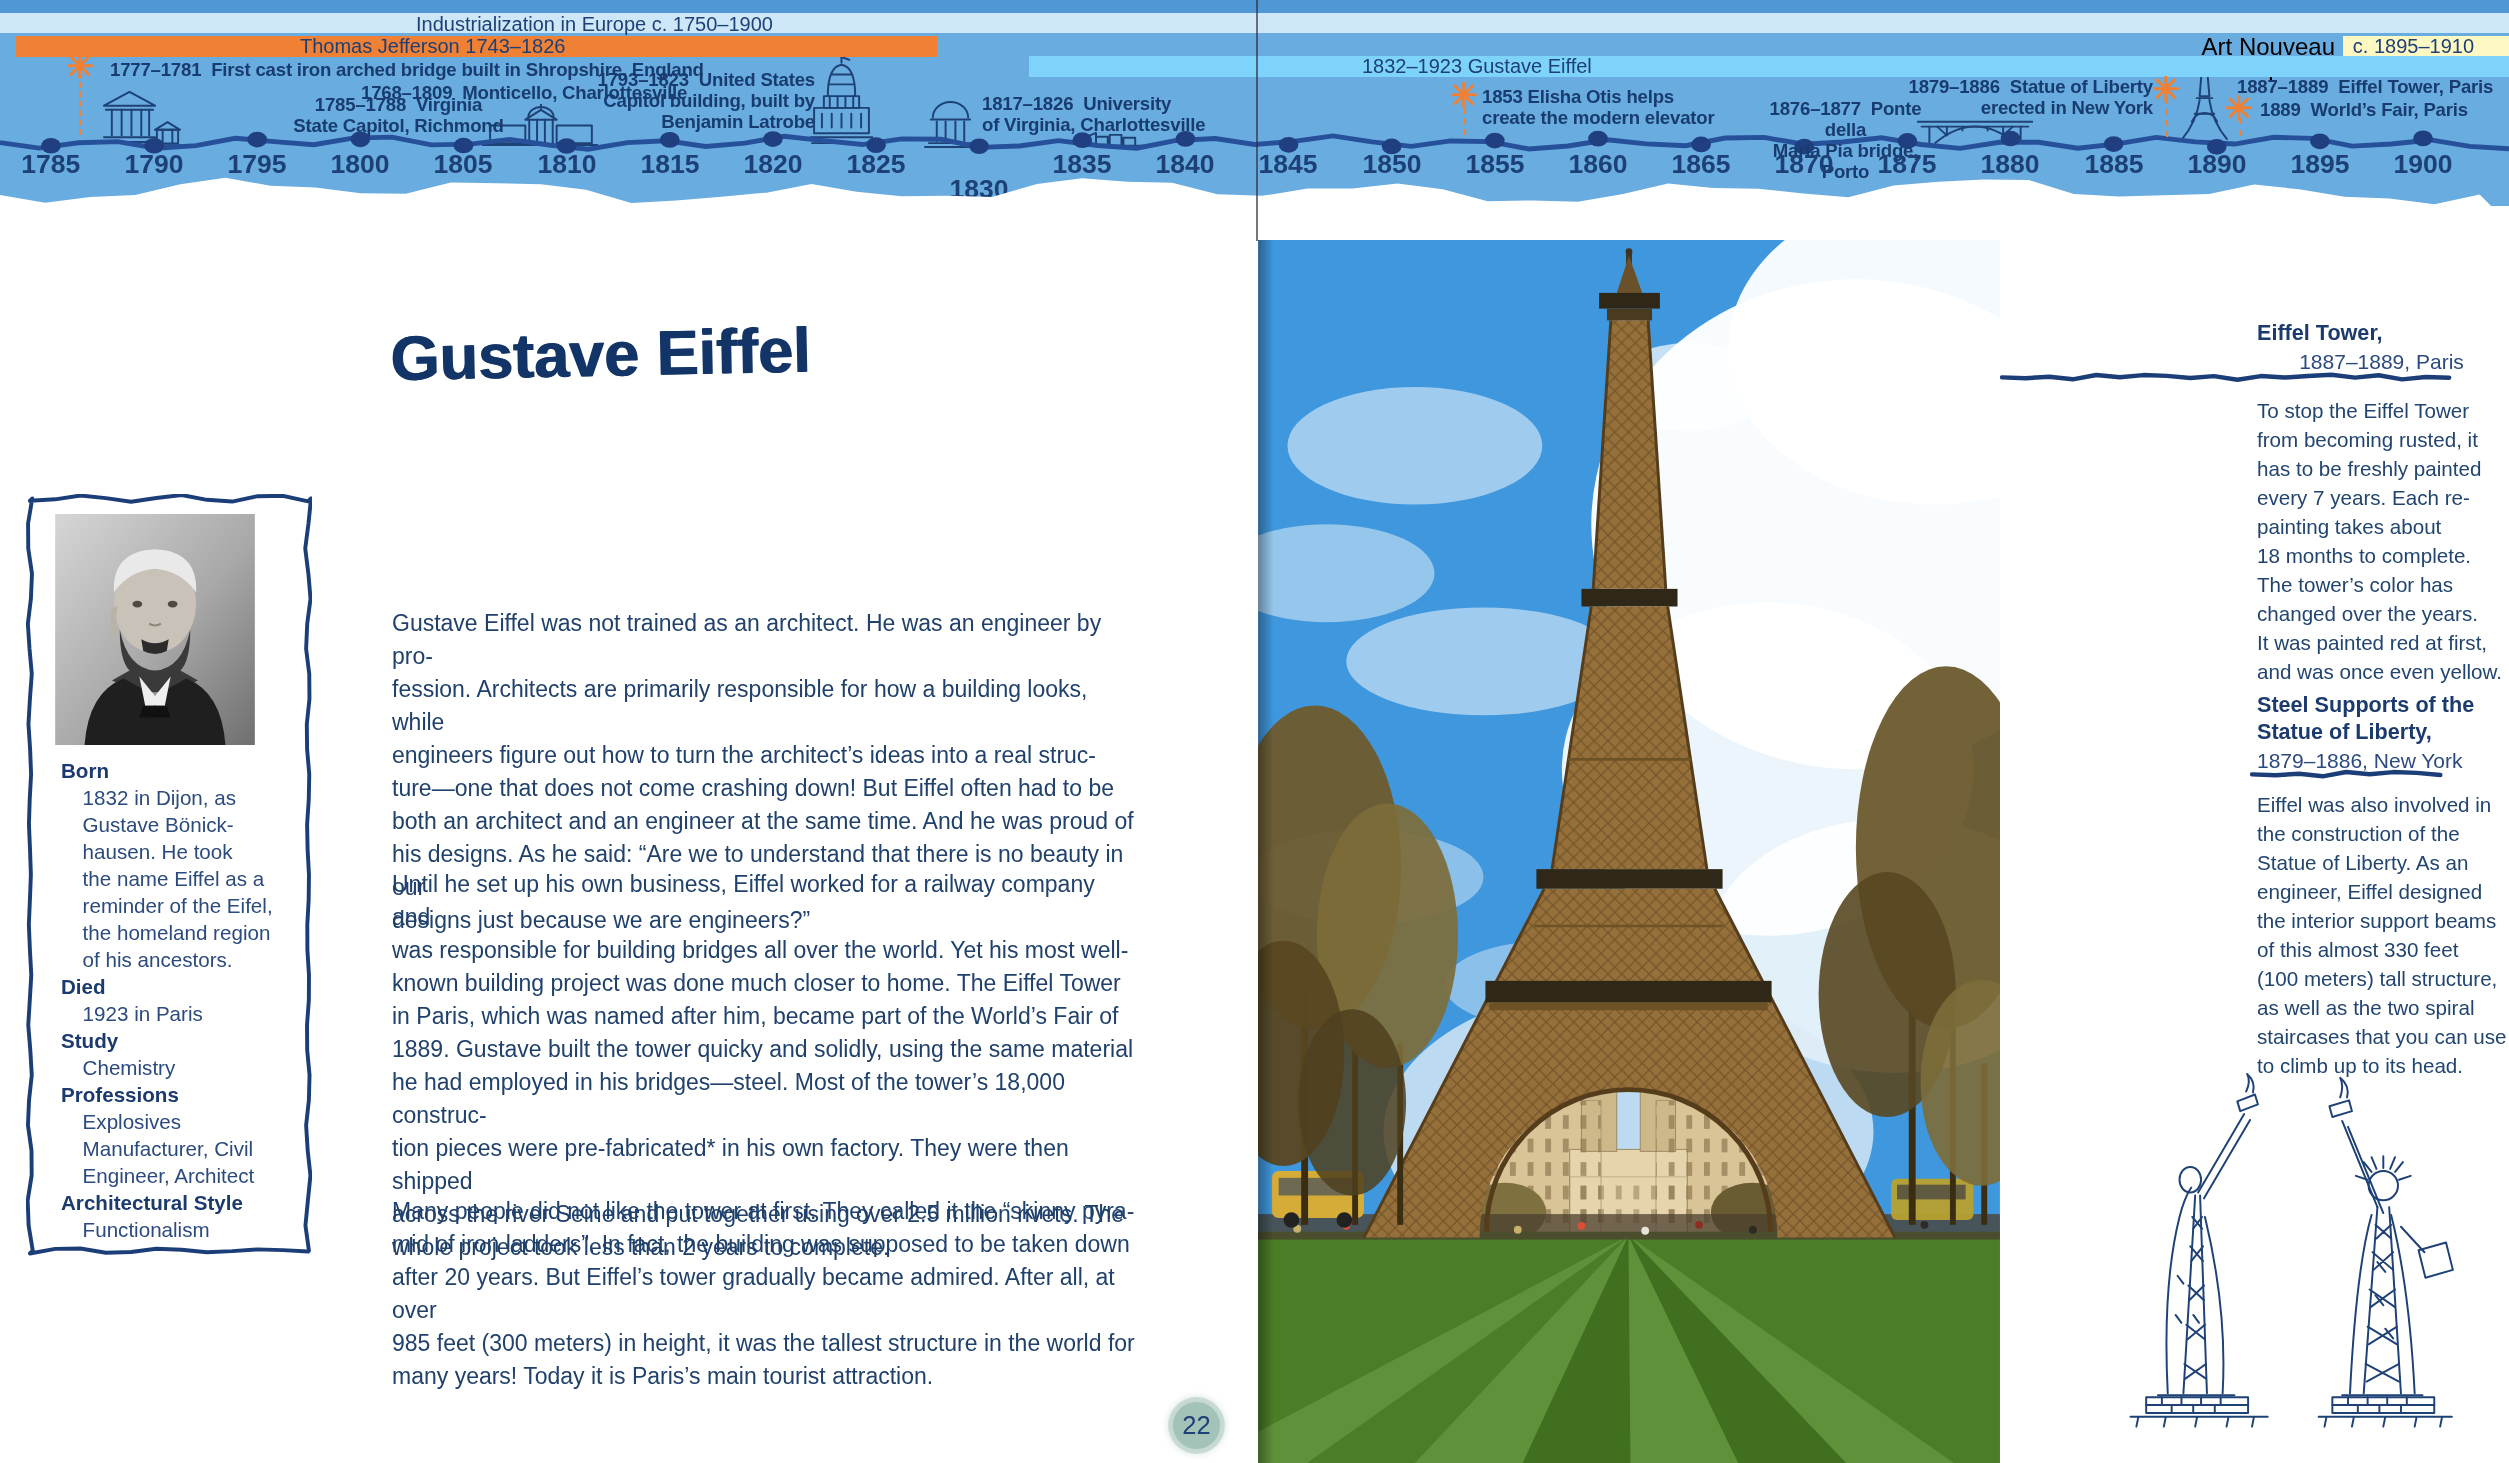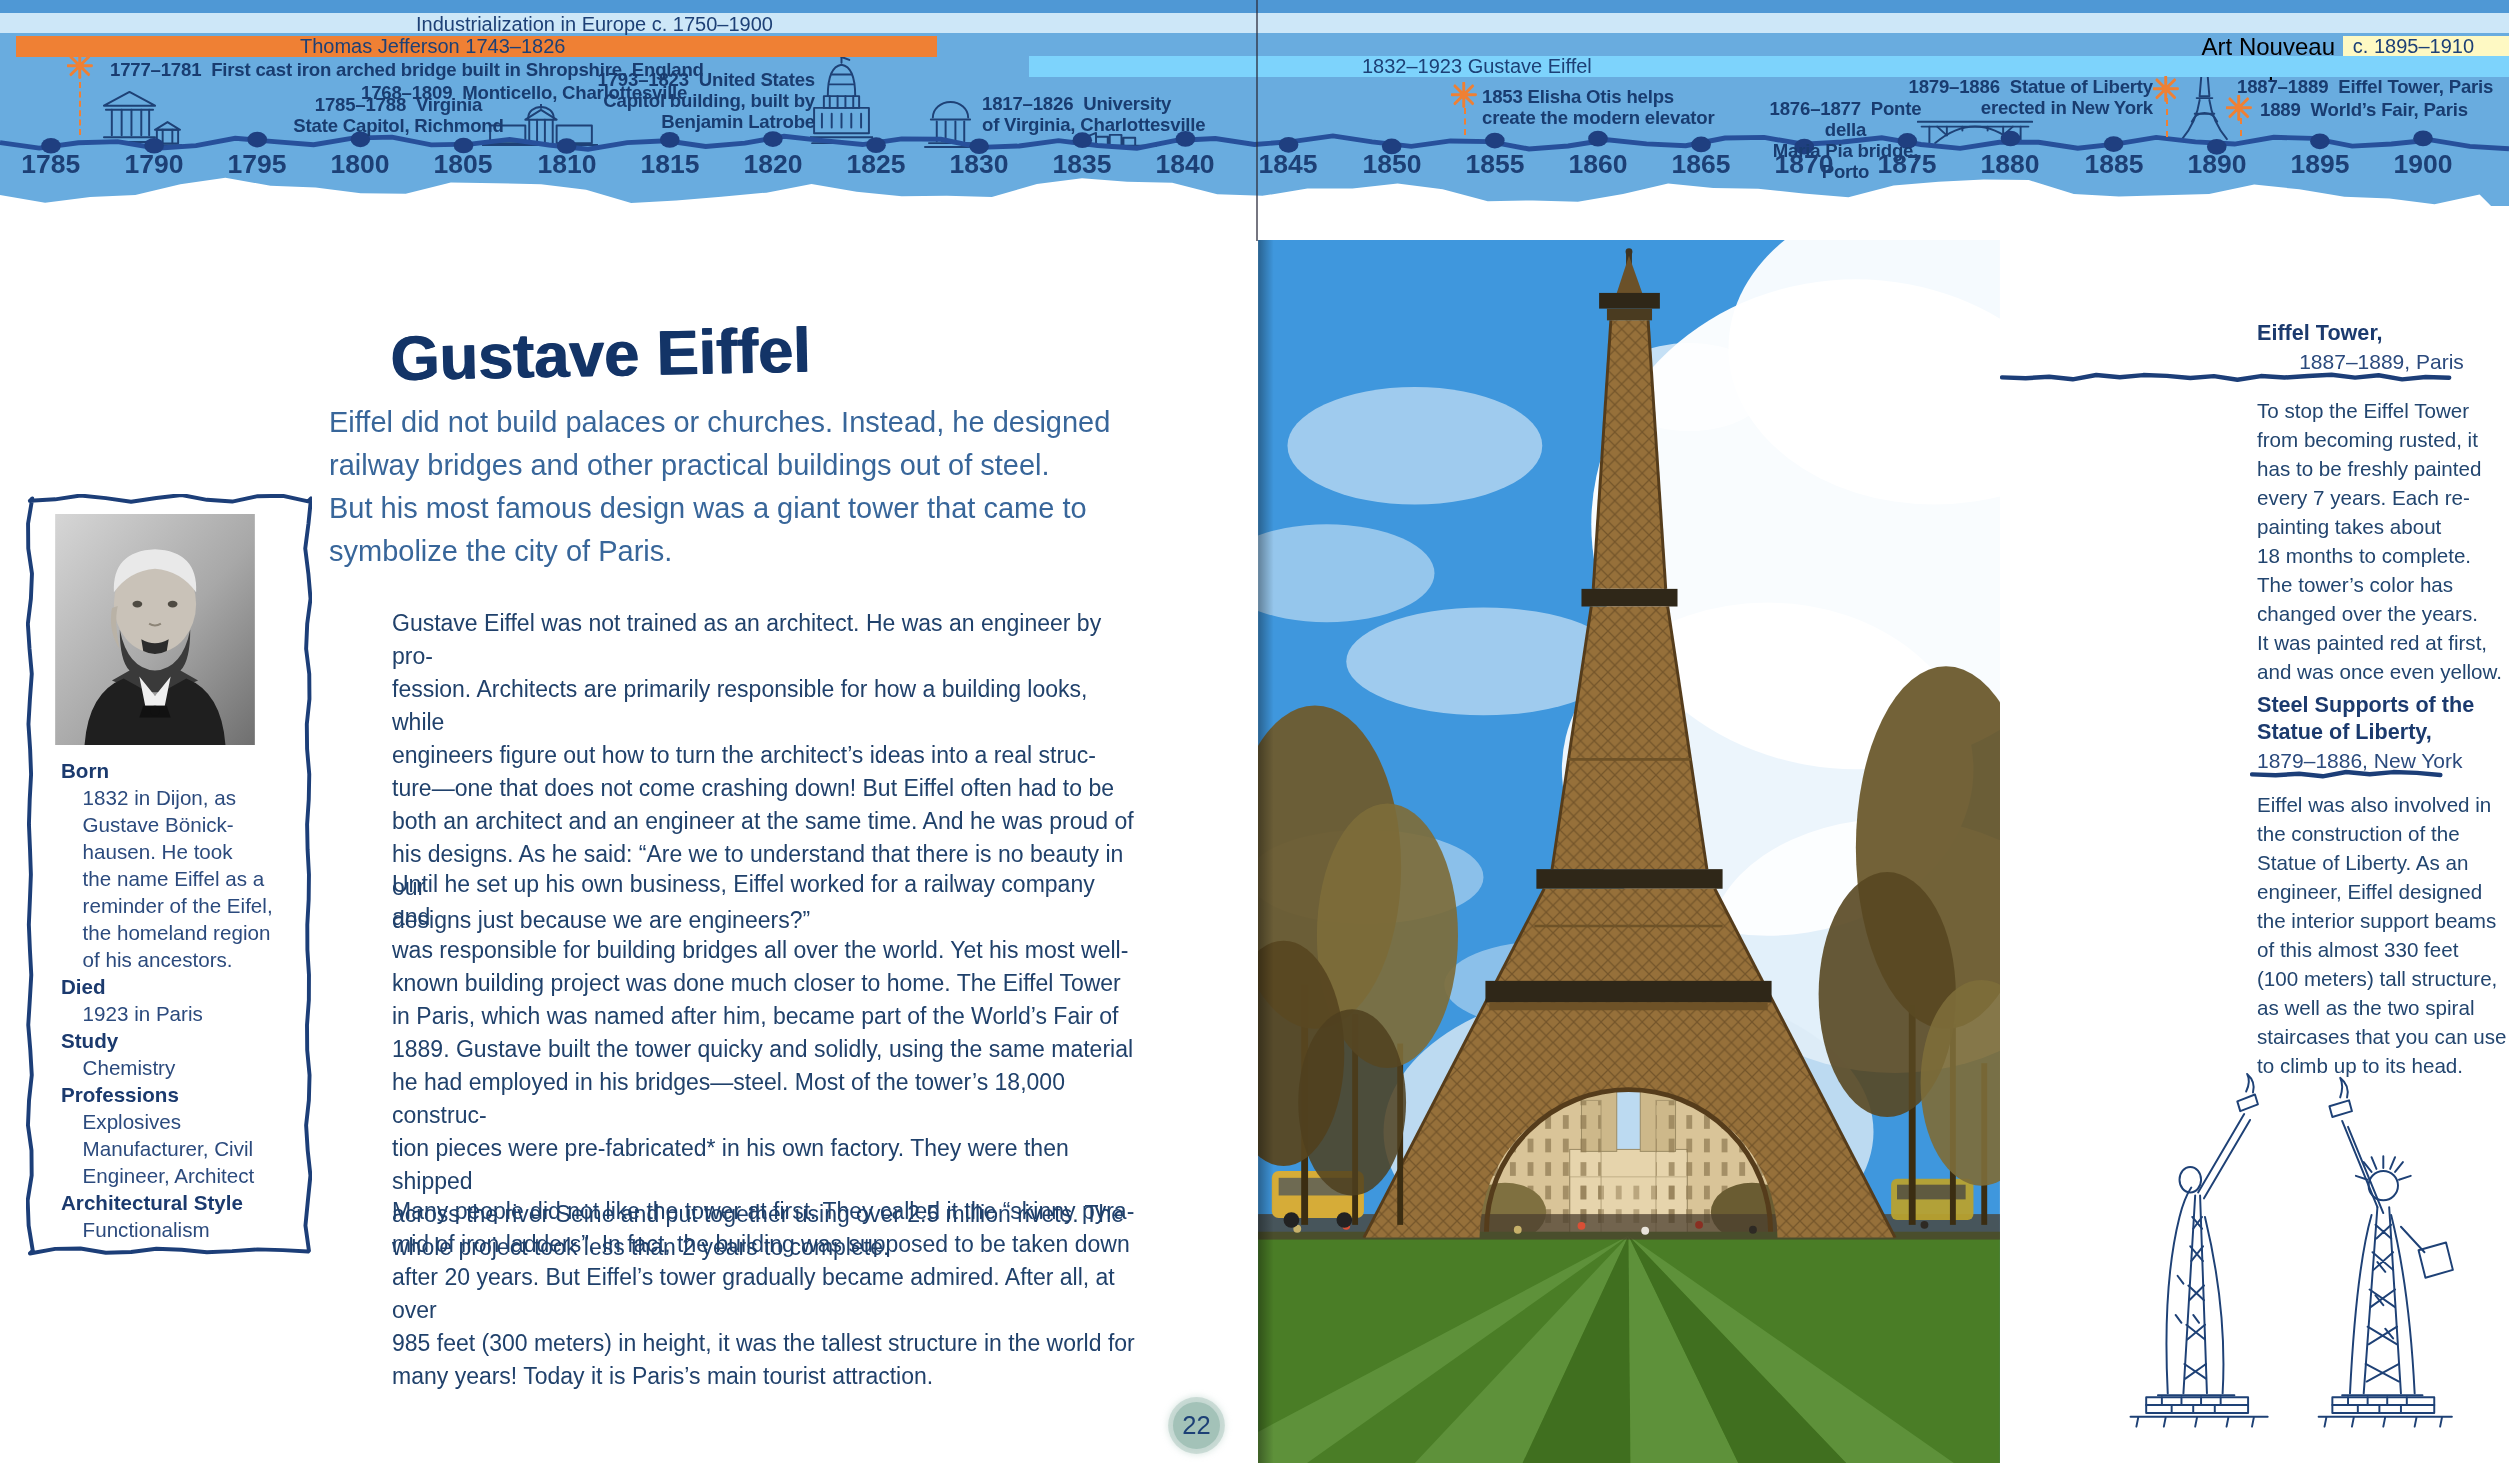--- a/index.html
+++ b/index.html
@@ -270,21 +270,21 @@
     <div id="years">
         <span class="yearlab" style="left: 9.8px;">1785</span>
         <span class="yearlab" style="left: 113px;">1790</span>
         <span class="yearlab" style="left: 216px;">1795</span>
         <span class="yearlab" style="left: 319px;">1800</span>
         <span class="yearlab" style="left: 422px;">1805</span>
         <span class="yearlab" style="left: 526px;">1810</span>
         <span class="yearlab" style="left: 629px;">1815</span>
         <span class="yearlab" style="left: 732px;">1820</span>
         <span class="yearlab" style="left: 835px;">1825</span>
-        <span class="yearlab" style="left: 938px;">1830</span>
+        <span class="yearlab" style="left: 938px; margin-top: 25px;">1830</span>
         <span class="yearlab" style="left: 1041px;">1835</span>
         <span class="yearlab" style="left: 1144px;">1840</span>
         <span class="yearlab" style="left: 1247px;">1845</span>
         <span class="yearlab" style="left: 1351px;">1850</span>
         <span class="yearlab" style="left: 1454px;">1855</span>
         <span class="yearlab" style="left: 1557px;">1860</span>
         <span class="yearlab" style="left: 1660px;">1865</span>
         <span class="yearlab" style="left: 1763px;">1870</span>
         <span class="yearlab" style="left: 1866px;">1875</span>
         <span class="yearlab" style="left: 1969px;">1880</span>
@@ -343,24 +343,20 @@
       <div class="bio-label">Professions</div>
       <div class="bio-value">Explosives
 Manufacturer, Civil
 Engineer, Architect</div>
       <div class="bio-label">Architectural Style</div>
       <div class="bio-value">Functionalism</div>
     </div>
   </aside>
 
   <h1 class="abs title">Gustave Eiffel</h1>
-  <p class="abs intro">Eiffel did not build palaces or churches. Instead, he designed
-railway bridges and other practical buildings out of steel.
-But his most famous design was a giant tower that came to
-symbolize the city of Paris.</p>
   <p class="abs bodyp p0">Gustave Eiffel was not trained as an architect. He was an engineer by pro-
 fession. Architects are primarily responsible for how a building looks, while
 engineers figure out how to turn the architect’s ideas into a real struc-
 ture—one that does not come crashing down! But Eiffel often had to be
 both an architect and an engineer at the same time. And he was proud of
 his designs. As he said: “Are we to understand that there is no beauty in our
 designs just because we are engineers?”</p>
   <p class="abs bodyp p1">Until he set up his own business, Eiffel worked for a railway company and
 was responsible for building bridges all over the world. Yet his most well-
 known building project was done much closer to home. The Eiffel Tower

